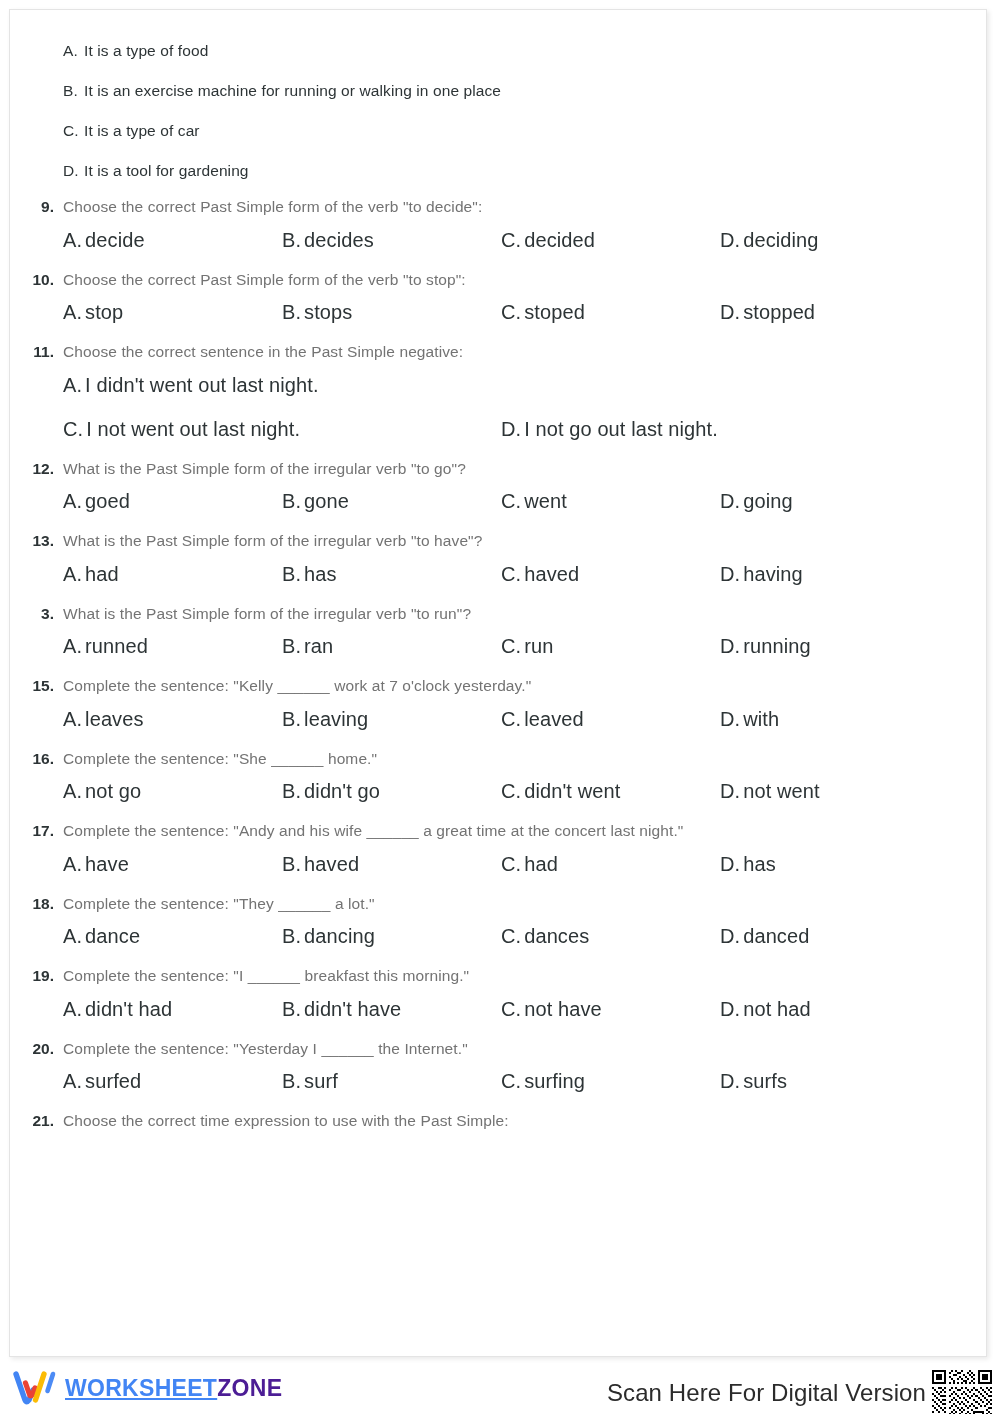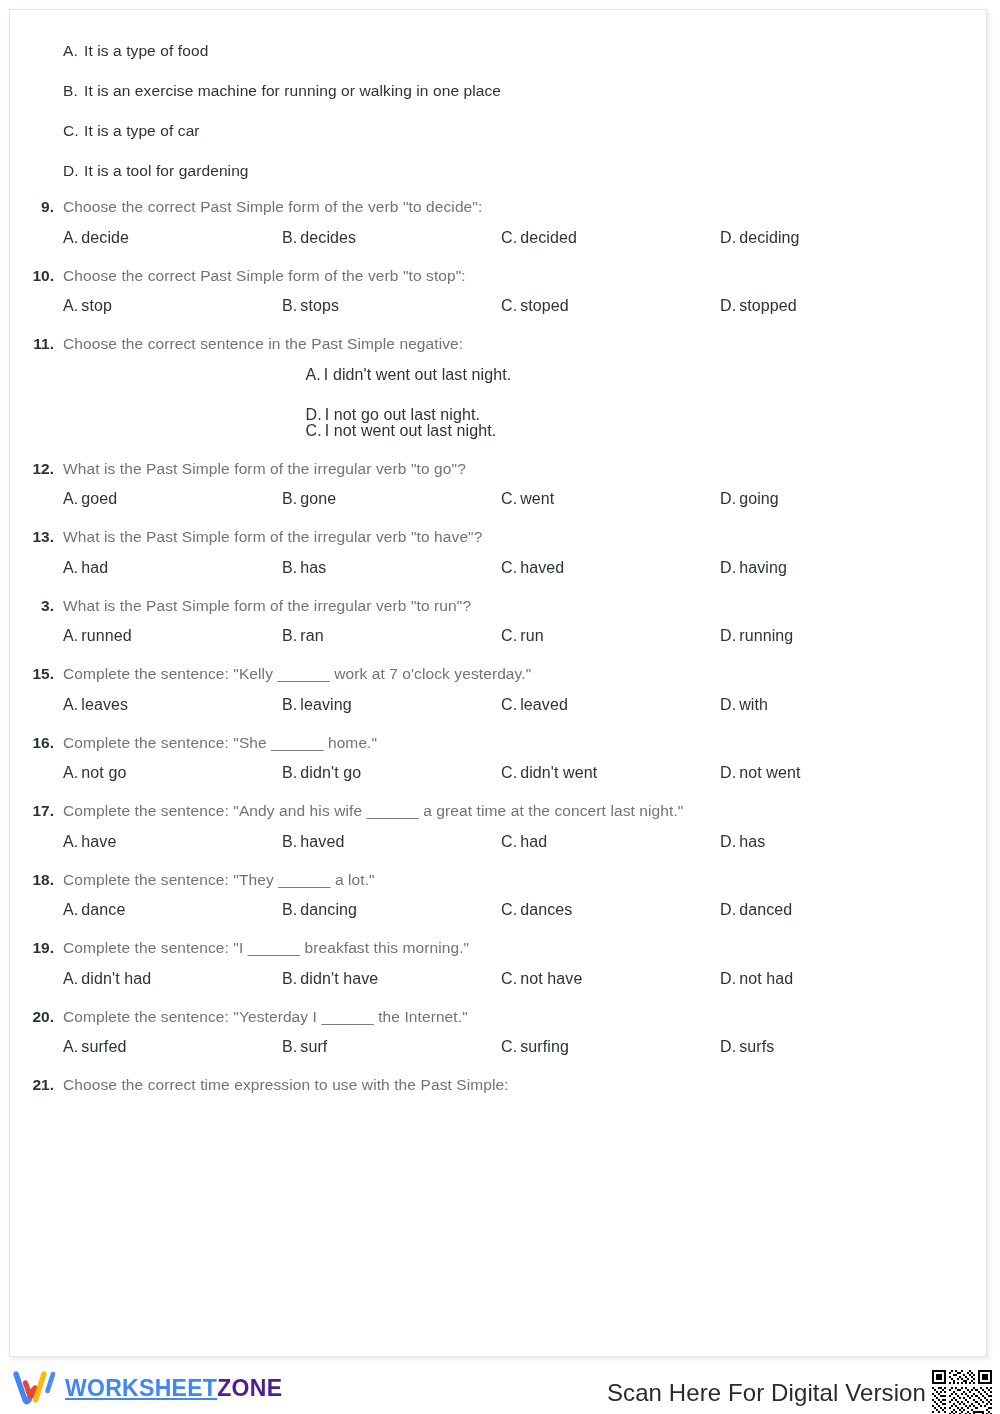--- a/index.html
+++ b/index.html
@@ -82,31 +82,29 @@
     flex: 1;
     color: #737373;
     letter-spacing: 0.1px;
   }
 
   .opts-row {
     display: flex;
     padding-left: 53px;
     padding-top: 6px;
     padding-bottom: 14px;
-    font-size: 16px;
+    font-size: 20px;
     line-height: 1;
-    align-items: center;
   }
   .opts-row.cols4 .opt {
     width: 219px;
   }
   .opts-row.cols2 {
     flex-wrap: wrap;
     padding-bottom: 6px;
-    flex-direction: column;
   }
   .opts-row.cols2 .opt {
     width: 438px;
     padding-bottom: 0;
   }
   .opts-row.cols2.second {
     padding-top: 18px;
     padding-bottom: 14px;
   }
   .opt {
@@ -235,22 +233,22 @@
 
     <div class="q-block">
       <div class="q-head">
         <span class="q-num">11.</span>
         <span class="q-text">Choose the correct sentence in the Past Simple negative:</span>
       </div>
       <div class="opts-row cols2">
         <span class="opt"><span class="opt-letter">A.</span><span>I didn't went out last night.</span></span>
       </div>
       <div class="opts-row cols2 second">
+        <span class="opt"><span class="opt-letter">C.</span><span>I not went out last night.</span></span>
         <span class="opt"><span class="opt-letter">D.</span><span>I not go out last night.</span></span>
-        <span class="opt"><span class="opt-letter">C.</span><span>I not went out last night.</span></span>
       </div>
     </div>
 
     <div class="q-block">
       <div class="q-head">
         <span class="q-num">12.</span>
         <span class="q-text">What is the Past Simple form of the irregular verb "to go"?</span>
       </div>
       <div class="opts-row cols4">
         <span class="opt"><span class="opt-letter">A.</span><span>goed</span></span>

